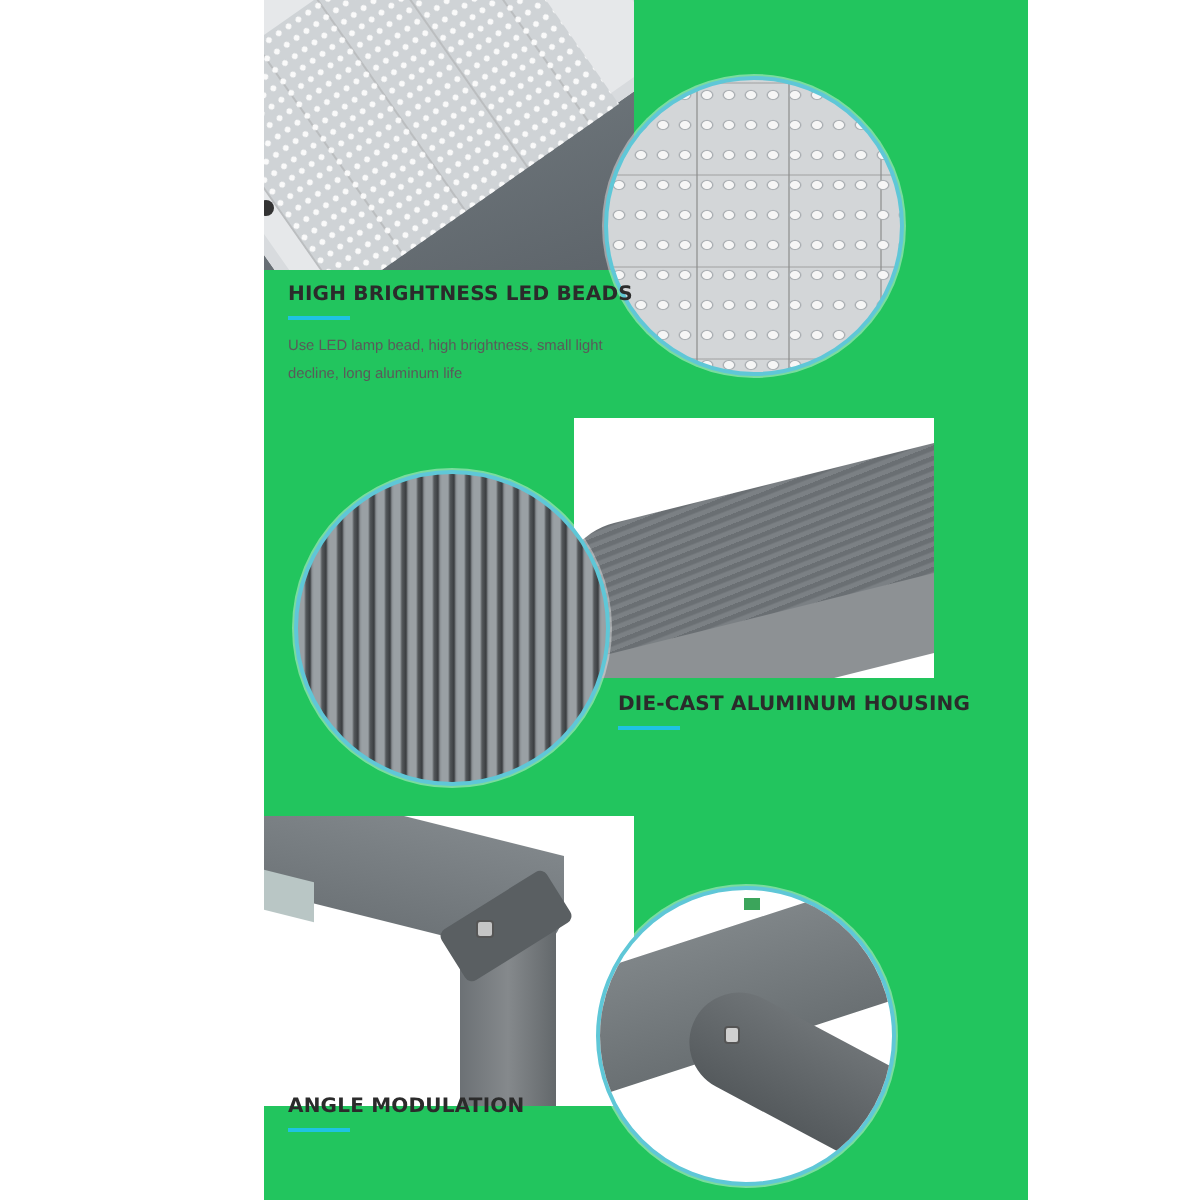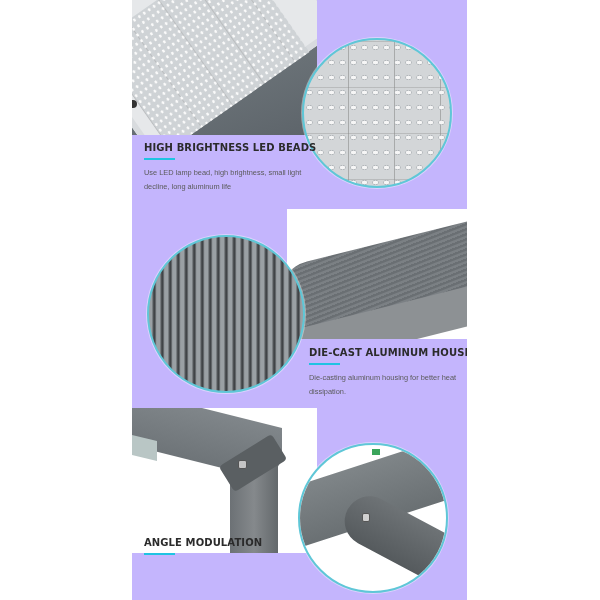--- a/index.html
+++ b/index.html
@@ -1,21 +1,21 @@
 <!DOCTYPE html>
 <html><head>
   <meta charset="utf-8">
   <style>
     * { margin: 0; padding: 0; box-sizing: border-box; }
     html, body { width: 600px; height: 600px; background: #ffffff; overflow: hidden; }
     body { position: relative; font-family: "Liberation Sans", sans-serif; }
 
     .panel {
-      position: absolute; left: 132px; top: 0; width: 335px; height: 600px;
-      background: #c4b5fd; overflow: hidden;
+      position: absolute; left: 132px; top: 0; width: 382px; height: 600px;
+      background: #22c55e; overflow: hidden;
     }
 
     
     .s1-photo {
       position: absolute; left: 0; top: 0; width: 185px; height: 135px;
       background: linear-gradient(160deg, #8a9196 0%, #6f777c 40%, #5d646a 100%);
       overflow: hidden;
     }
     .s1-housing {
       position: absolute; left: 10px; top: -30px; width: 230px; height: 150px;
@@ -123,21 +123,21 @@
       background: linear-gradient(180deg, #6e7376, #555a5d); transform: rotate(28deg);
       border-radius: 25px;
     }
     .c3-screw {
       position: absolute; left: 62px; top: 68px; width: 8px; height: 9px; background: #d0d0d0;
       border: 1px solid #555; border-radius: 2px;
     }
     .c3-green {
       position: absolute; left: 72px; top: 4px; width: 8px; height: 6px; background: #3ba55b;
     }
-    .cap3 { left: 12px; top: 537px; }
+    .cap3 { left: 12px; top: 548px; }
   </style>
 </head>
 <body>
 
 <div class="panel">
 
   <div class="s1-photo">
     <div class="s1-housing"></div>
     <div class="s1-chips"></div>
     <div class="s1-bolt"></div>
@@ -150,21 +150,20 @@
   </div>
 
   <div class="s2-photo">
     <div class="s2-body"></div>
     <div class="s2-lip"></div>
   </div>
   <div class="zoom-circle c2"></div>
   <div class="caption cap2">
     <h2>DIE-CAST ALUMINUM HOUSING</h2>
     <div class="bar"></div>
-    <p style="width:150px">Die-casting aluminum housing for better heat dissipation.</p>
   </div>
 
   <div class="s3-photo">
     <div class="s3-head"></div>
     <div class="s3-window"></div>
     <div class="s3-pole"></div>
     <div class="s3-joint"></div>
     <div class="s3-screw"></div>
   </div>
   <div class="zoom-circle c3">

